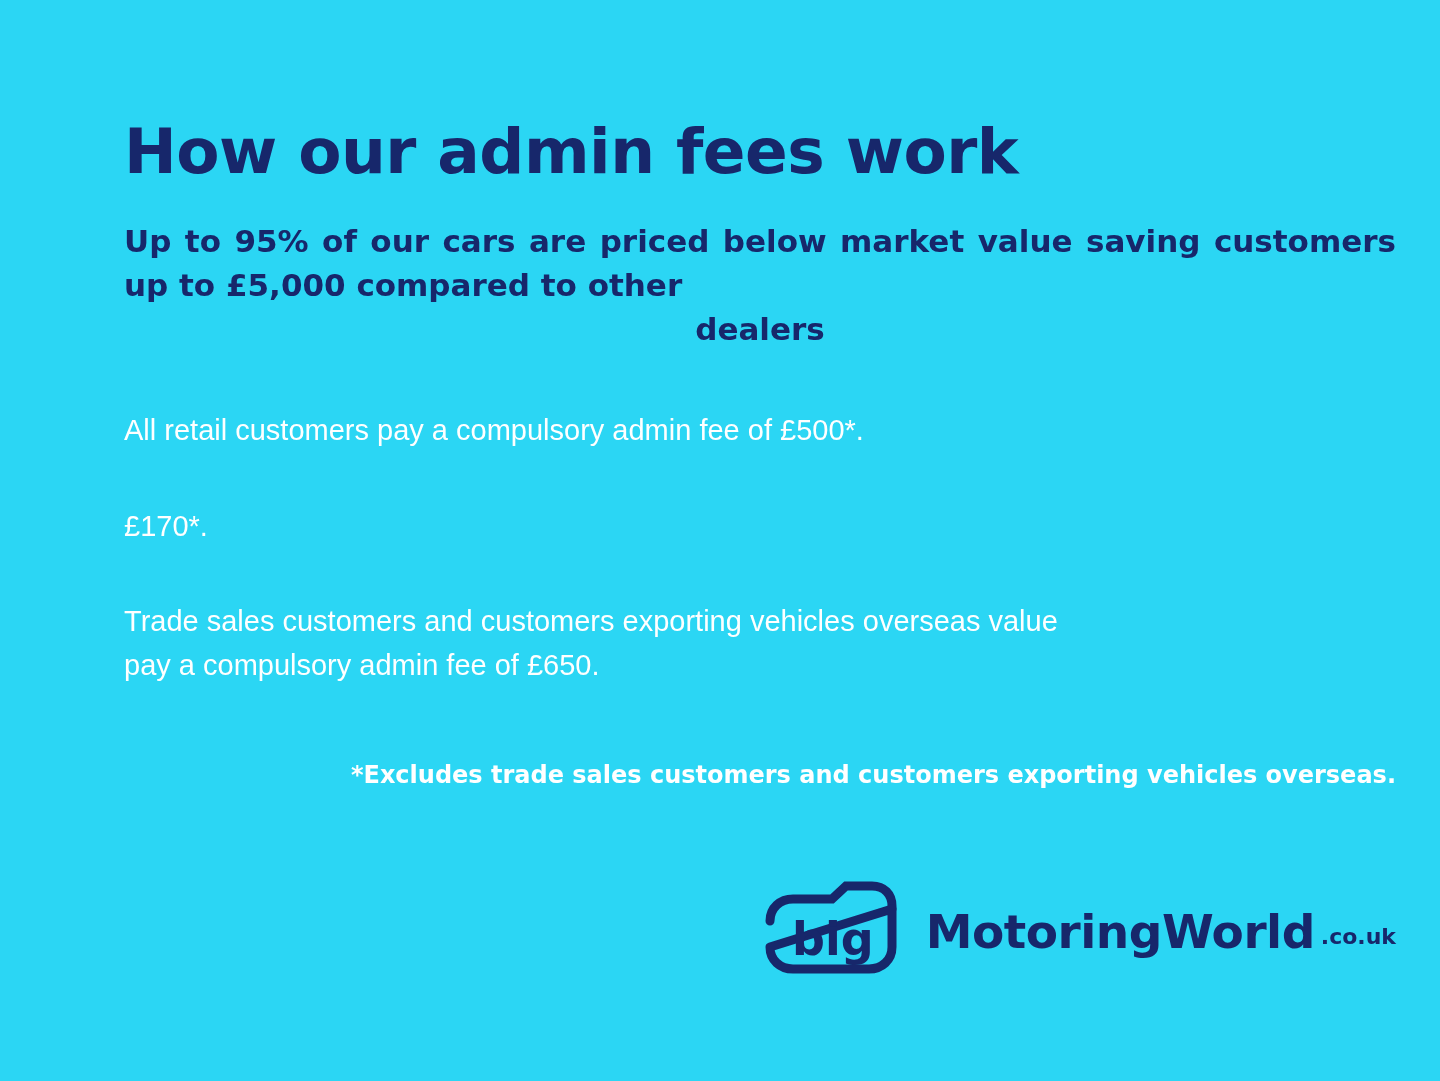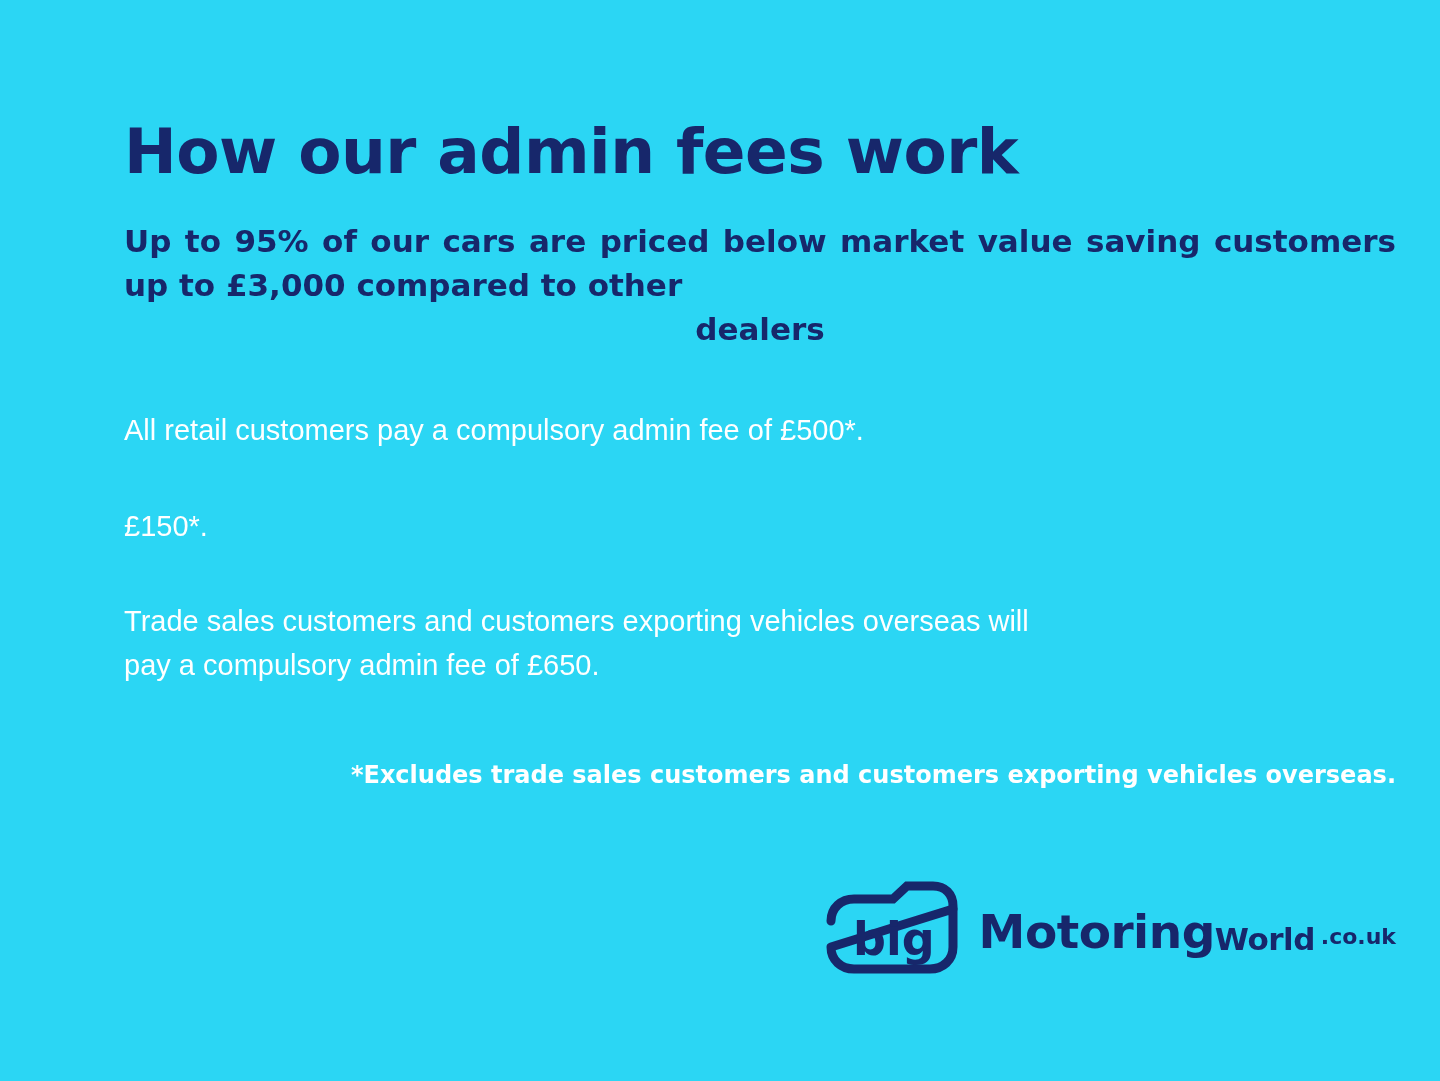--- a/index.html
+++ b/index.html
@@ -67,21 +67,21 @@
     margin-top: 74px;
     text-align: right;
     max-width: 1278px;
   }
   .logo-wrap {
     position: absolute;
     right: 84px;
     bottom: 62px;
     display: flex;
     align-items: center;
-    gap: 18px;
+    gap: 26px;
   }
   .logo-mark { display: block; }
   .logo-text {
     display: flex;
     flex-direction: row;
     line-height: 0.92;
   }
   .logo-line1 {
     font-family: "DejaVu Sans", sans-serif;
     font-weight: 700;
@@ -90,54 +90,54 @@
     letter-spacing: -0.5px;
   }
   .logo-line2row {
     display: flex;
     align-items: flex-end;
     gap: 6px;
   }
   .logo-line2 {
     font-family: "DejaVu Sans", sans-serif;
     font-weight: 700;
-    font-size: 31px;
+    font-size: 47px;
     color: #17276B;
     letter-spacing: -0.5px;
   }
   .logo-tld {
     font-family: "DejaVu Sans", sans-serif;
     font-weight: 700;
     font-size: 22px;
     color: #17276B;
     padding-bottom: 6px;
   }
 </style>
 </head>
 <body>
 
 <div class="slide">
 
   <h1 class="headline">How our admin fees work</h1>
 
   <div class="subhead">
-    <span>Up to 95% of our cars are priced below market value saving customers up to £3,000 compared to other</span>
+    <span>Up to 95% of our cars are priced below market value saving customers up to £5,000 compared to other</span>
     <span class="lastline">dealers</span>
   </div>
 
   <p class="body-para first">
     <span>All retail customers pay a compulsory admin fee of £500*.</span>
   </p>
 
   <p class="body-para mid">
-    <span class="tail">£150*.</span>
+    <span class="tail">£170*.</span>
   </p>
 
   <p class="body-para last">
-    <span>Trade sales customers and customers exporting vehicles overseas will</span>
+    <span>Trade sales customers and customers exporting vehicles overseas value</span>
     <span class="tail">pay a compulsory admin fee of £650.</span>
   </p>
 
   <div class="footnote">*Excludes trade sales customers and customers exporting vehicles overseas.</div>
 
   <div class="logo-wrap">
     <span class="logo-mark">
       <svg width="140" height="98" viewBox="0 0 140 98" aria-hidden="true">
         <path d="M10 40 C10 27 20 18 33 18 L72 18 L86 5 L112 5 C124 5 132 13 132 25 L132 28" fill="none" stroke="#17276B" stroke-width="9" stroke-linecap="round"></path>
         <path d="M132 28 L132 66 C132 79 122 88 109 88 L33 88 C20 88 10 79 10 66 Z" fill="none" stroke="#17276B" stroke-width="9" stroke-linejoin="round"></path>

